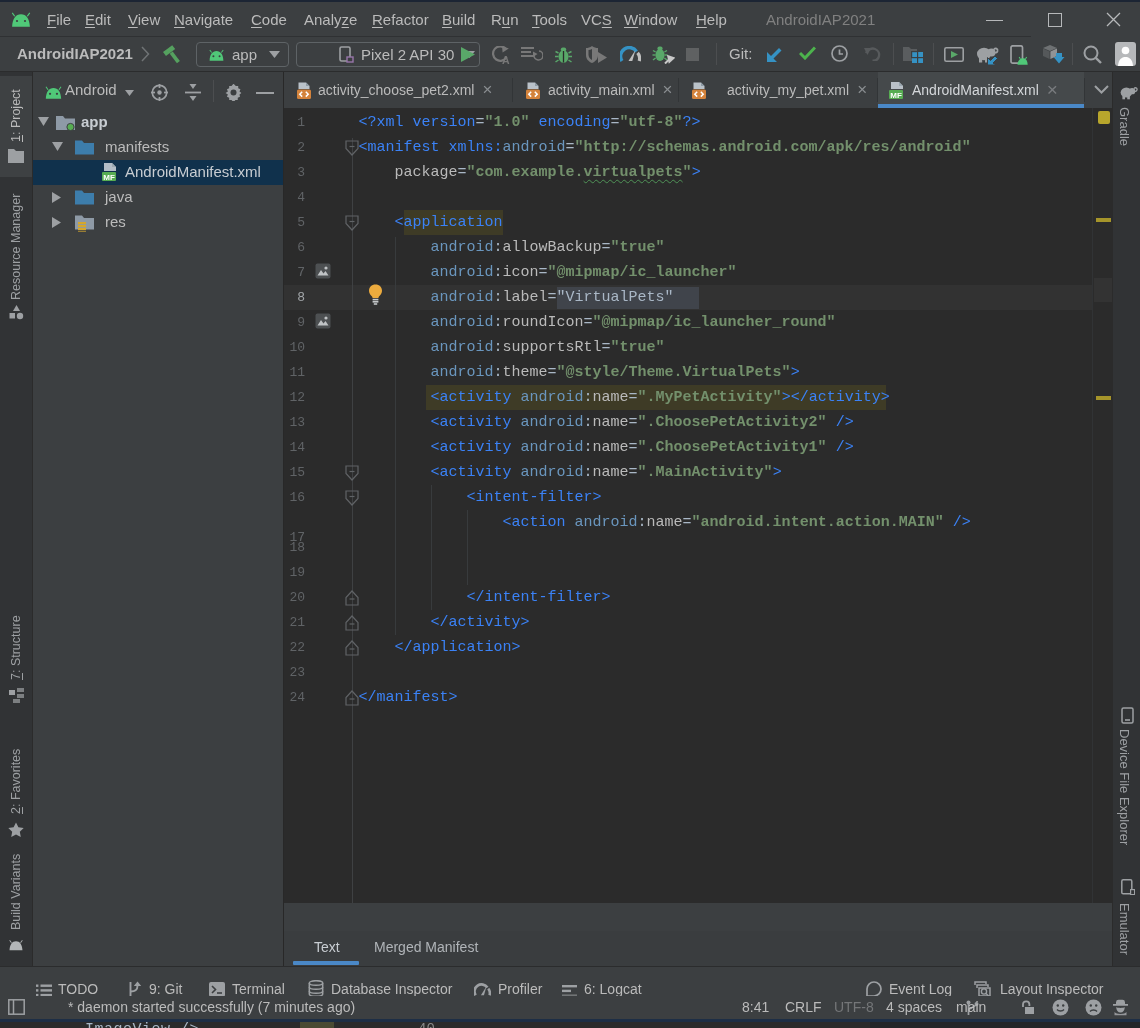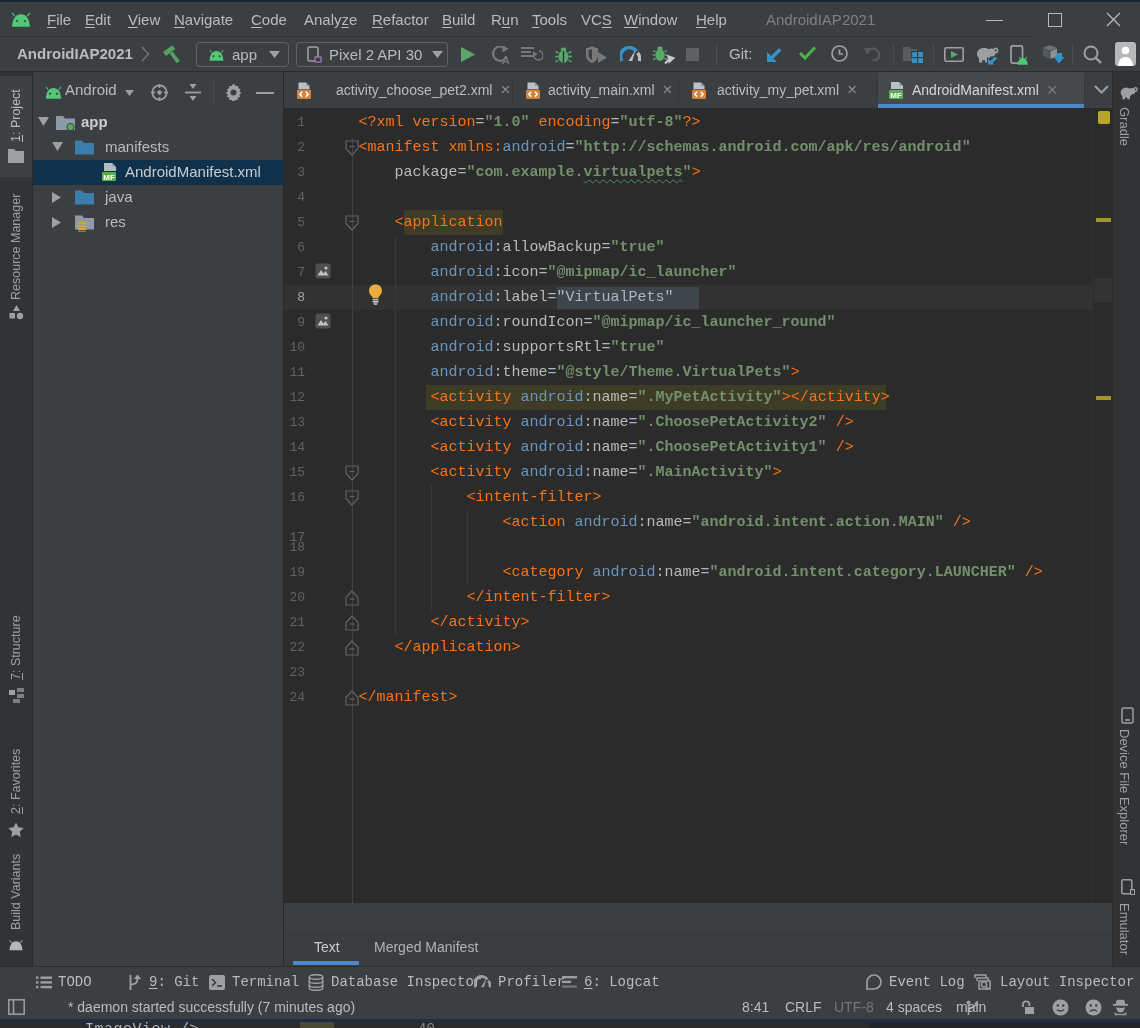--- a/index.html
+++ b/index.html
@@ -23,32 +23,32 @@
 #rstripe{position:absolute;left:1112px;top:72px;width:28px;height:924px;background:#313335;border-left:1px solid #2b2b2b;}
 
 #ppanel{position:absolute;left:33px;top:72px;width:250px;height:894px;background:#3c3f41;border-right:1px solid #282828;}
 .trow{position:absolute;left:0;width:250px;height:25px;font-size:15px;color:#bbbbbb;}
 
 #tabbar{position:absolute;left:284px;top:72px;width:828px;height:36px;background:#3c3f41;}
 .tab{position:absolute;top:0;height:36px;display:flex;align-items:center;font-size:14px;color:#bbbbbb;}
 #editor{position:absolute;left:284px;top:108px;width:828px;height:795px;background:#2b2b2b;}
 .cl{position:absolute;left:74.5px;height:25px;line-height:25px;font-family:"Liberation Mono",monospace;font-size:15px;white-space:pre;color:#a9b7c6;}
 .ln{position:absolute;left:0;width:21px;height:25px;line-height:25px;font-family:"Liberation Mono",monospace;font-size:13px;color:#606366;text-align:right;}
-.t{color:#f97316;}
+.t{color:#3b82f6;}
 .n{color:#6a96be;}
 .a{color:#bababa;}
 .s{color:#73906c;font-weight:bold;}
 .w{color:#a9b7c6;}
 
 #crumbs{position:absolute;left:284px;top:903px;width:828px;height:28px;background:#2f3234;font-size:14px;color:#a8adb2;}
 #viewtabs{position:absolute;left:284px;top:931px;width:828px;height:35px;background:#3a3d3f;font-size:14px;text-align:right;}
 #btoolbar{position:absolute;left:0;top:966px;width:1140px;height:30px;background:#3c3f41;border-top:1px solid #2b2c2d;font-size:14px;color:#bbbbbb;}
 #statusbar{position:absolute;left:0;top:996px;width:1140px;height:23px;background:#3c3f41;font-size:14px;color:#bbbbbb;}
 #bsliver{position:absolute;left:0;top:1019px;width:1140px;height:9px;background:#2b2b2b;}
-.bitem{position:absolute;top:0;height:30px;display:flex;align-items:center;gap:7px;font-family:Liberation Mono, monospace;}
+.bitem{position:absolute;top:0;height:30px;display:flex;align-items:flex-end;gap:7px;}
 .sitem{position:absolute;top:0;height:23px;line-height:23px;}
 svg{display:block;}
 </style>
 </head>
 <body>
 <div id="root">
 <div class="abs" style="left:0;top:0;width:1140px;height:2px;background:#1c2534;"></div>
 <div class="abs" style="left:0;top:2px;width:2px;height:1017px;background:#1e2a3c;"></div>
 
 <div id="menubar">
@@ -93,21 +93,21 @@
     <svg style="margin-left:11px" width="17" height="12" viewBox="0 0 22 15">
           <path fill="#50c878" d="M4.2,4.6 L1.8,1.2 L2.7,0.6 L5.2,4 Z M17.8,4.6 L20.2,1.2 L19.3,0.6 L16.8,4 Z M11,2.2 C5.8,2.2 2.4,6.6 2.1,14.8 L19.9,14.8 C19.6,6.6 16.2,2.2 11,2.2 Z"></path>
           <circle cx="7" cy="9" r="1.3" fill="#3c3f41"></circle>
           <circle cx="15" cy="9" r="1.3" fill="#3c3f41"></circle>
         </svg>
     <span style="margin-left:7px">app</span>
     <svg style="margin-left:12px" width="11" height="7" viewBox="0 0 11 7">
           <path fill="#9da0a3" d="M0,0 L11,0 L5.5,7 Z"></path>
         </svg>
   </div>
-  <div class="combo" style="left:296px;width:150px;">
+  <div class="combo" style="left:296px;width:150px;padding-left:32px;">
     <svg style="margin-left:10px" width="15" height="17" viewBox="0 0 15 17">
           <rect x="1" y="1" width="10" height="14" rx="1.5" fill="none" stroke="#9da0a3" stroke-width="1.6"></rect>
           <rect x="8" y="11" width="6" height="5" fill="#3c3f41" stroke="#9876aa" stroke-width="1.4"></rect>
         </svg>
     <span style="margin-left:7px">Pixel 2 API 30</span>
     <svg style="margin-left:10px" width="11" height="7" viewBox="0 0 11 7">
           <path fill="#9da0a3" d="M0,0 L11,0 L5.5,7 Z"></path>
         </svg>
   </div>
   <svg class="ic" style="left:460px;top:49px;top:10px" width="16" height="15" viewBox="0 0 16 15">
@@ -378,21 +378,21 @@
   <div class="tab" style="left:0px;width:229px;">
     <svg style="margin-left:12px" width="16" height="17" viewBox="0 0 16 17">
           <path fill="#c5cdd5" d="M2.5,0.5 L10,0.5 L13.5,4 L13.5,7 L2.5,7 Z" opacity="0.92"></path>
           <path fill="#8e9aa3" d="M10,0.5 L10,4 L13.5,4 Z"></path>
           <rect x="1" y="7.5" width="14" height="9.5" rx="1.5" fill="#d4833c"></rect>
           <g fill="none" stroke="#ffffff" stroke-width="1.5">
             <path d="M6.2,9.8 L3.8,12.2 L6.2,14.6"></path>
             <path d="M9.8,9.8 L12.2,12.2 L9.8,14.6"></path>
           </g>
         </svg>
-    <span style="margin-left:24px">activity_choose_pet2.xml</span>
+    <span style="margin-left:6px">activity_choose_pet2.xml</span>
     <span style="margin-left:8px;color:#8a8e91;font-size:17px;line-height:10px">×</span>
   </div>
   <div class="tab" style="left:229px;width:166px;">
     <svg style="margin-left:12px" width="16" height="17" viewBox="0 0 16 17">
           <path fill="#c5cdd5" d="M2.5,0.5 L10,0.5 L13.5,4 L13.5,7 L2.5,7 Z" opacity="0.92"></path>
           <path fill="#8e9aa3" d="M10,0.5 L10,4 L13.5,4 Z"></path>
           <rect x="1" y="7.5" width="14" height="9.5" rx="1.5" fill="#d4833c"></rect>
           <g fill="none" stroke="#ffffff" stroke-width="1.5">
             <path d="M6.2,9.8 L3.8,12.2 L6.2,14.6"></path>
             <path d="M9.8,9.8 L12.2,12.2 L9.8,14.6"></path>
@@ -404,21 +404,21 @@
   <div class="tab" style="left:395px;width:199px;">
     <svg style="margin-left:12px" width="16" height="17" viewBox="0 0 16 17">
           <path fill="#c5cdd5" d="M2.5,0.5 L10,0.5 L13.5,4 L13.5,7 L2.5,7 Z" opacity="0.92"></path>
           <path fill="#8e9aa3" d="M10,0.5 L10,4 L13.5,4 Z"></path>
           <rect x="1" y="7.5" width="14" height="9.5" rx="1.5" fill="#d4833c"></rect>
           <g fill="none" stroke="#ffffff" stroke-width="1.5">
             <path d="M6.2,9.8 L3.8,12.2 L6.2,14.6"></path>
             <path d="M9.8,9.8 L12.2,12.2 L9.8,14.6"></path>
           </g>
         </svg>
-    <span style="margin-left:10px">activity_my_pet.xml</span>
+    <span style="margin-left:20px">activity_my_pet.xml</span>
     <span style="margin-left:8px;color:#8a8e91;font-size:17px;line-height:10px">×</span>
   </div>
   <div class="tab" style="left:594px;width:206px;background:#45494b;color:#d4d7da;">
     <svg style="margin-left:11px" width="16" height="17" viewBox="0 0 16 17">
           <path fill="#c5cdd5" d="M2,0 L10,0 L14,4 L14,7 L2,7 Z" opacity="0.9"></path>
           <path fill="#9aa7b0" d="M10,0 L10,4 L14,4 Z"></path>
           <rect x="0" y="8" width="14" height="9" rx="1" fill="#57ad52"></rect>
           <text x="7" y="15.5" font-size="8" font-weight="bold" fill="#ffffff" text-anchor="middle" font-family="Liberation Sans">MF</text>
         </svg>
     <span style="margin-left:7px">AndroidManifest.xml</span>
@@ -525,21 +525,20 @@
   <div class="cl" style="top:177px">        <span class="n">android</span><span class="w">:</span><span class="a">label</span><span class="w">=</span><span class="w">"VirtualPets"</span></div>
   <div class="cl" style="top:202px">        <span class="n">android</span><span class="w">:</span><span class="a">roundIcon</span><span class="w">=</span><span class="s">"@mipmap/ic_launcher_round"</span></div>
   <div class="cl" style="top:227px">        <span class="n">android</span><span class="w">:</span><span class="a">supportsRtl</span><span class="w">=</span><span class="s">"true"</span></div>
   <div class="cl" style="top:252px">        <span class="n">android</span><span class="w">:</span><span class="a">theme</span><span class="w">=</span><span class="s">"@style/Theme.VirtualPets"</span><span class="t">&gt;</span></div>
   <div class="cl" style="top:277px">        <span class="t">&lt;activity </span><span class="n">android</span><span class="w">:</span><span class="a">name</span><span class="w">=</span><span class="s">".MyPetActivity"</span><span class="t">&gt;&lt;/activity&gt;</span></div>
   <div class="cl" style="top:302px">        <span class="t">&lt;activity </span><span class="n">android</span><span class="w">:</span><span class="a">name</span><span class="w">=</span><span class="s">".ChoosePetActivity2"</span><span class="t"> /&gt;</span></div>
   <div class="cl" style="top:327px">        <span class="t">&lt;activity </span><span class="n">android</span><span class="w">:</span><span class="a">name</span><span class="w">=</span><span class="s">".ChoosePetActivity1"</span><span class="t"> /&gt;</span></div>
   <div class="cl" style="top:352px">        <span class="t">&lt;activity </span><span class="n">android</span><span class="w">:</span><span class="a">name</span><span class="w">=</span><span class="s">".MainActivity"</span><span class="t">&gt;</span></div>
   <div class="cl" style="top:377px">            <span class="t">&lt;intent-filter&gt;</span></div>
   <div class="cl" style="top:402px">                <span class="t">&lt;action </span><span class="n">android</span><span class="w">:</span><span class="a">name</span><span class="w">=</span><span class="s">"android.intent.action.MAIN"</span><span class="t"> /&gt;</span></div>
-  <div class="cl" style="top:452px">                <span class="t">&lt;category </span><span class="n">android</span><span class="w">:</span><span class="a">name</span><span class="w">=</span><span class="s">"android.intent.category.LAUNCHER"</span><span class="t"> /&gt;</span></div>
   <div class="cl" style="top:477px">            <span class="t">&lt;/intent-filter&gt;</span></div>
   <div class="cl" style="top:502px">        <span class="t">&lt;/activity&gt;</span></div>
   <div class="cl" style="top:527px">    <span class="t">&lt;/application&gt;</span></div>
   <div class="cl" style="top:577px"><span class="t">&lt;/manifest&gt;</span></div>
   <div class="abs" style="left:808px;top:0;width:1px;height:795px;background:#313335;"></div>
       <div class="abs" style="left:814px;top:3px;width:12px;height:13px;background:#b8a62c;border-radius:2px;"></div>
   <div class="abs" style="left:812px;top:110px;width:15px;height:4px;background:#a5942a;"></div>
   <div class="abs" style="left:812px;top:288px;width:15px;height:4px;background:#a5942a;"></div>
   <div class="abs" style="left:810px;top:170px;width:18px;height:24px;background:#3a3a3a;opacity:0.55;"></div>
 </div>

